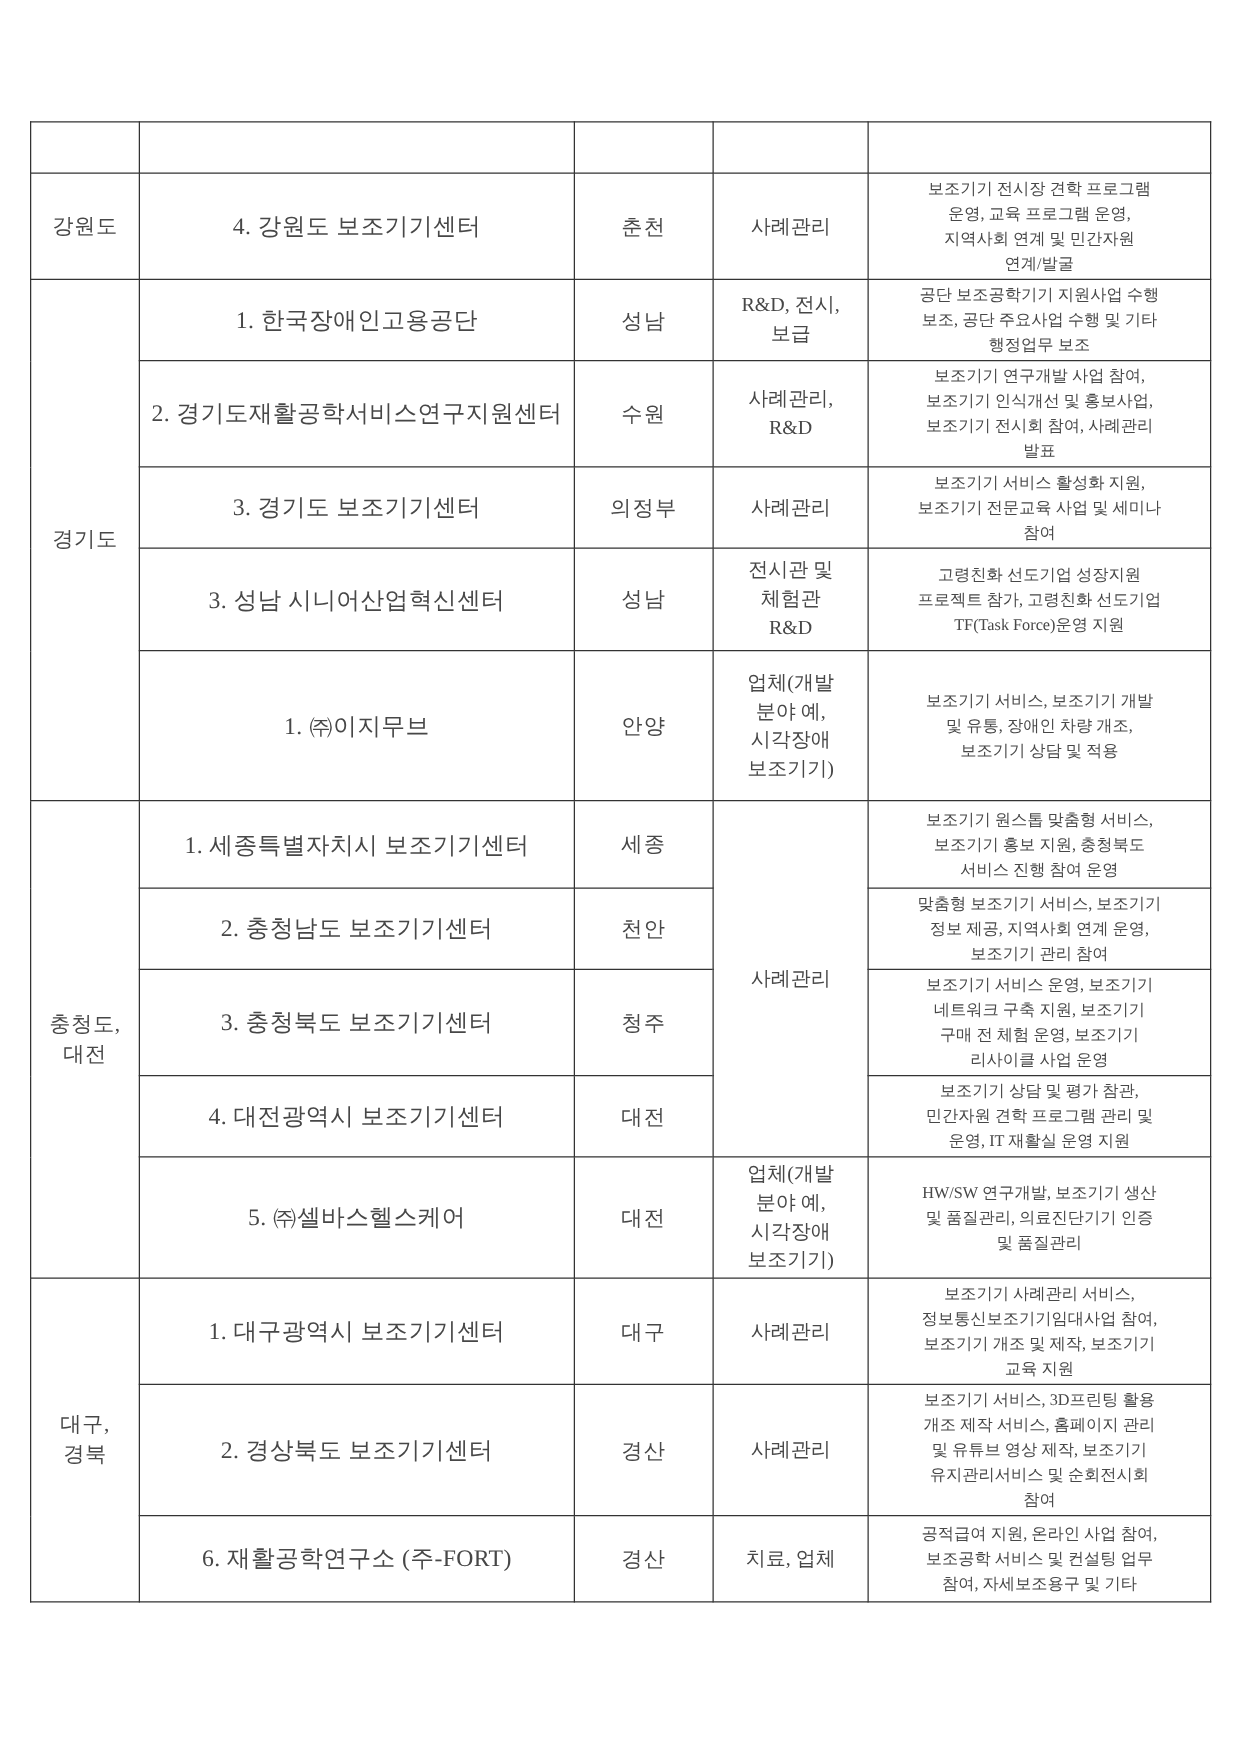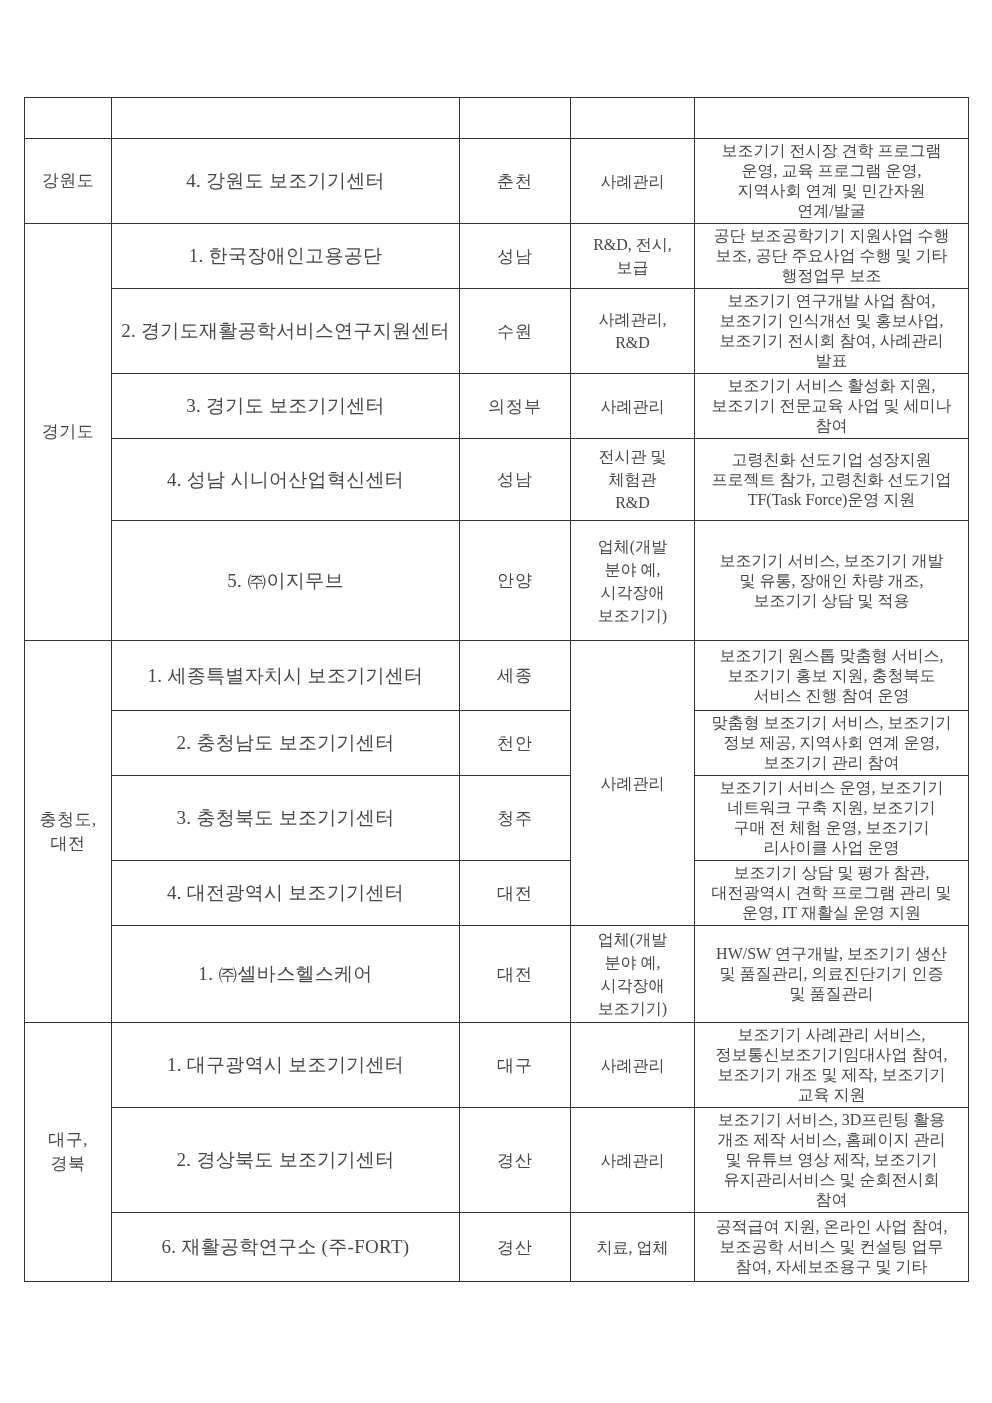--- a/index.html
+++ b/index.html
@@ -58,21 +58,21 @@
     font-size: 17px;
     letter-spacing: 1px;
   }
   td.category {
     font-size: 16px;
     white-space: pre-line;
     line-height: 23px;
     margin-left: 16px;
   }
   td.desc {
-    font-size: 16px;
+    font-size: 13px;
     white-space: pre-line;
     line-height: 20px;
     padding: 3px 2px;
   }
   tr.r-header { height: 41px; }
   tr.r1  { height: 81px;  }
   tr.r2  { height: 65px;  }
   tr.r3  { height: 79px;  }
   tr.r4  { height: 61px;  }
   tr.r5  { height: 82px;  }
@@ -141,31 +141,31 @@
       </tr>
       <tr class="r4">
         <td class="name">3. 경기도 보조기기센터</td>
         <td class="city">의정부</td>
         <td class="category">사례관리</td>
         <td class="desc">보조기기 서비스 활성화 지원,
 보조기기 전문교육 사업 및 세미나
 참여</td>
       </tr>
       <tr class="r5">
-        <td class="name">4. 성남 시니어산업혁신센터</td>
+        <td class="name">3. 성남 시니어산업혁신센터</td>
         <td class="city">성남</td>
         <td class="category">전시관 및
 체험관
 R&amp;D</td>
         <td class="desc">고령친화 선도기업 성장지원
 프로젝트 참가, 고령친화 선도기업
 TF(Task Force)운영 지원</td>
       </tr>
       <tr class="r6">
-        <td class="name">5. ㈜이지무브</td>
+        <td class="name">1. ㈜이지무브</td>
         <td class="city">안양</td>
         <td class="category">업체(개발
 분야 예,
 시각장애
 보조기기)</td>
         <td class="desc">보조기기 서비스, 보조기기 개발
 및 유통, 장애인 차량 개조,
 보조기기 상담 및 적용</td>
       </tr>
 
@@ -191,25 +191,25 @@
         <td class="city">청주</td>
         <td class="desc">보조기기 서비스 운영, 보조기기
 네트워크 구축 지원, 보조기기
 구매 전 체험 운영, 보조기기
 리사이클 사업 운영</td>
       </tr>
       <tr class="r10">
         <td class="name">4. 대전광역시 보조기기센터</td>
         <td class="city">대전</td>
         <td class="desc">보조기기 상담 및 평가 참관,
-대전광역시 견학 프로그램 관리 및
+민간자원 견학 프로그램 관리 및
 운영, IT 재활실 운영 지원</td>
       </tr>
       <tr class="r11">
-        <td class="name">1. ㈜셀바스헬스케어</td>
+        <td class="name">5. ㈜셀바스헬스케어</td>
         <td class="city">대전</td>
         <td class="category">업체(개발
 분야 예,
 시각장애
 보조기기)</td>
         <td class="desc">HW/SW 연구개발, 보조기기 생산
 및 품질관리, 의료진단기기 인증
 및 품질관리</td>
       </tr>
 

